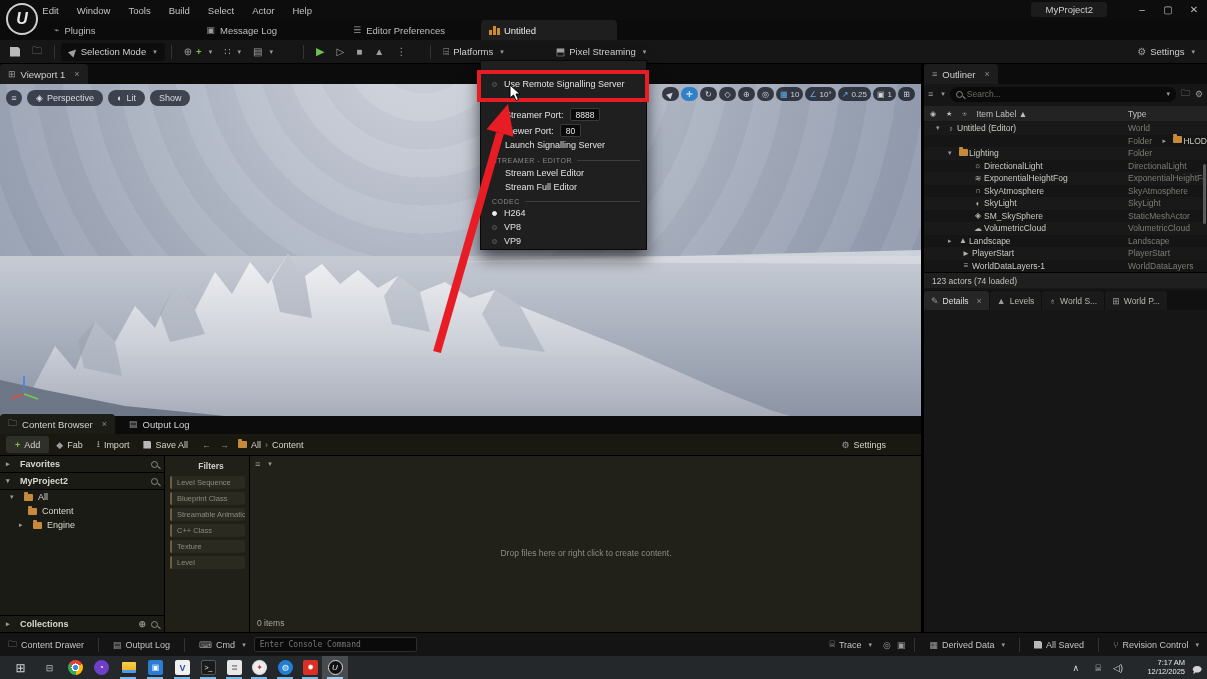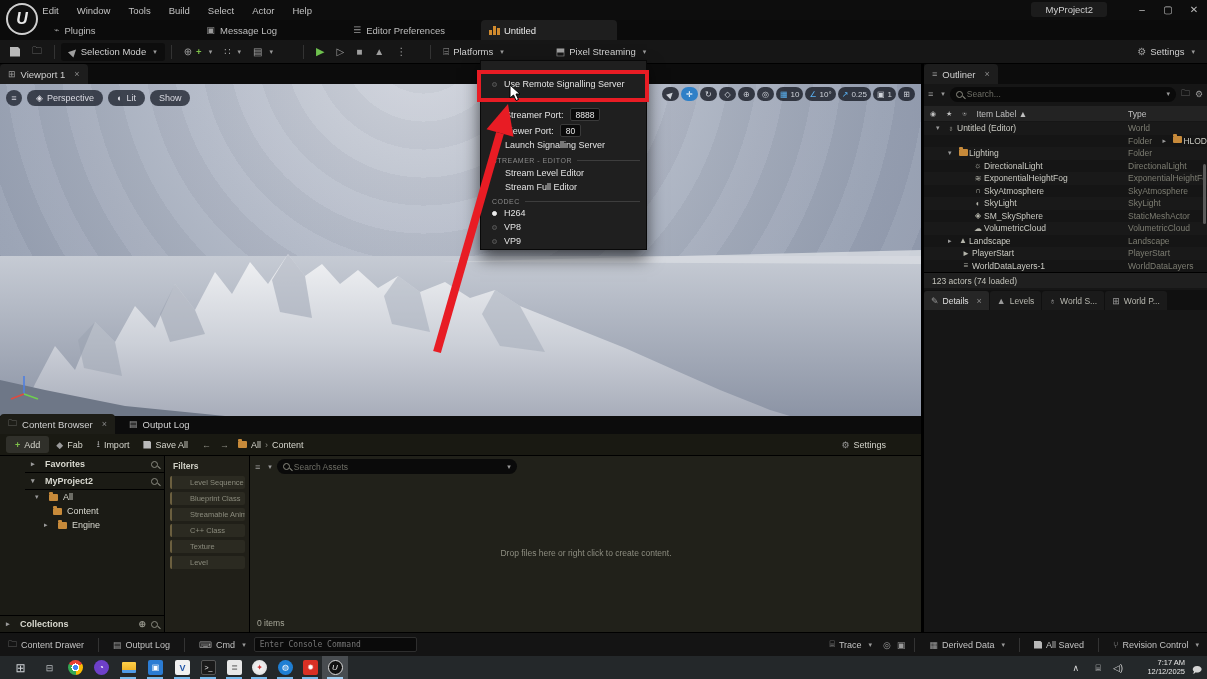--- a/index.html
+++ b/index.html
@@ -79,25 +79,25 @@
   #detail-empty { margin-top:80px; text-align:center; font-size:8.5px; font-style:italic; color:#8d8d85; }
   #o-scroll { position:absolute; right:1px; top:100px; width:3px; height:60px; background:#5a5a5a; border-radius:2px; }
 
   
   #cb { left:0; top:416px; width:921px; height:216px; background:#21211a; }
   #cb-tabs { position:absolute; left:0; top:0; width:921px; height:18px; background:#0c0c0c; display:flex; align-items:flex-end; gap:6px; }
   #cb-toolbar { position:absolute; left:0; top:18px; width:921px; height:22px; background:#191912; display:flex; align-items:center; border-bottom:1px solid #000; }
   .cb-btn { display:flex; align-items:center; gap:4px; font-size:9px; color:#d5d5cc; padding:0 7px; height:22px; }
   #add-btn { background:#30302a; border-radius:3px; height:17px; margin-left:6px; padding:0 9px; }
   .green { color:#7fc24a; font-weight:bold; }
-  #cb-leftnav { position:absolute; left:0; top:40px; width:165px; height:176px; background:#1b1b15; border-right:1px solid #000; font-size:9px;padding-left:25px; }
+  #cb-leftnav { position:absolute; left:0; top:40px; width:165px; height:176px; background:#1b1b15; border-right:1px solid #000; font-size:9px; }
   .nav-row { display:flex; align-items:center; gap:5px; height:17px; padding:0 6px; color:#d8d8cf; }
   .nav-head { border-bottom:1px solid #000; font-weight:bold; }
   #cb-filters { position:absolute; left:166px; top:40px; width:84px; height:176px; background:#201f18; border-right:1px solid #000; }
-  .fpill { margin:3px 4px 0 4px; height:13px; background:#2b2a21; border-left:2px solid #6b5f3f; border-radius:2px; display:flex; align-items:center; padding-left:18px; font-size:7.5px; color:#8b8b7d; white-space:nowrap; overflow:hidden; }
+  .fpill { margin:3px 4px 0 4px; height:13px; background:#2b2a21; border-left:2px solid #6b5f3f; border-radius:2px; display:flex; align-items:center; padding-left:5px; font-size:7.5px; color:#8b8b7d; white-space:nowrap; overflow:hidden; }
   #cb-assets { position:absolute; left:251px; top:40px; width:670px; height:176px; }
   #drop-hint { position:absolute; left:0; top:92px; width:670px; text-align:center; font-size:8.5px; color:#8d8d80; }
   #items-count { position:absolute; left:6px; bottom:4px; font-size:8.5px; color:#a8a89a; }
 
   
   #statusbar { left:0; top:632px; width:1207px; height:24px; background:#141414; border-top:1px solid #000; display:flex; align-items:center; font-size:9px; color:#c2c2c2; }
   #console-input { width:163px; height:15px; background:#0a0a0a; border:1px solid #2e2e2e; border-radius:2px; color:#6b7a66;
                    font-family:"DejaVu Sans Mono", monospace; font-size:8px; padding:0 5px; outline:none; }
   .sb-item { display:flex; align-items:center; gap:4px; padding:0 8px; height:24px; }
 
@@ -513,38 +513,33 @@
     </div>
     <div class="nav-row nav-head" style="position:absolute; left:0; bottom:0; width:164px; border-top:1px solid #000; border-bottom:none;align-items:center;">
       <span class="o-arrow">▸</span>
       <span style="flex:1; font-weight:bold;">Collections</span>
       <span class="dim" style="font-size:9px;">⊕</span>
       <span class="lens"></span>
     </div>
   </div>
 
   <div id="cb-filters">
-    <div style="padding:5px 0 2px 7px; font-size:8.5px; font-weight:bold; color:#d0d0c6;">Filters</div>
+    <div style="padding:5px 0 2px 7px; font-size:8.5px; font-weight:bold; color:#d0d0c6;text-align:center;">Filters</div>
     <div class="fpill">Level Sequence</div>
     <div class="fpill">Blueprint Class</div>
     <div class="fpill">Streamable Animatic</div>
     <div class="fpill">C++ Class</div>
     <div class="fpill">Texture</div>
     <div class="fpill">Level</div>
   </div>
 
   <div id="cb-assets">
     <div class="row" style="position:absolute; left:4px; top:3px; gap:5px; width:520px;">
       <span class="mini-ic">≡</span>
       <span class="chev">▾</span>
-      <div class="searchpill" style="width:240px;">
-        <span class="lens"></span>
-        <span style="flex:1;">Search Assets</span>
-        <span class="chev">▾</span>
-      </div>
     </div>
     <div id="drop-hint">Drop files here or right click to create content.</div>
     <div id="items-count">0 items</div>
   </div>
 </div>
 
 <div id="statusbar" class="abs">
   <div class="sb-item">
     <span class="mini-ic">🗀</span>
     <span>Content Drawer</span>

